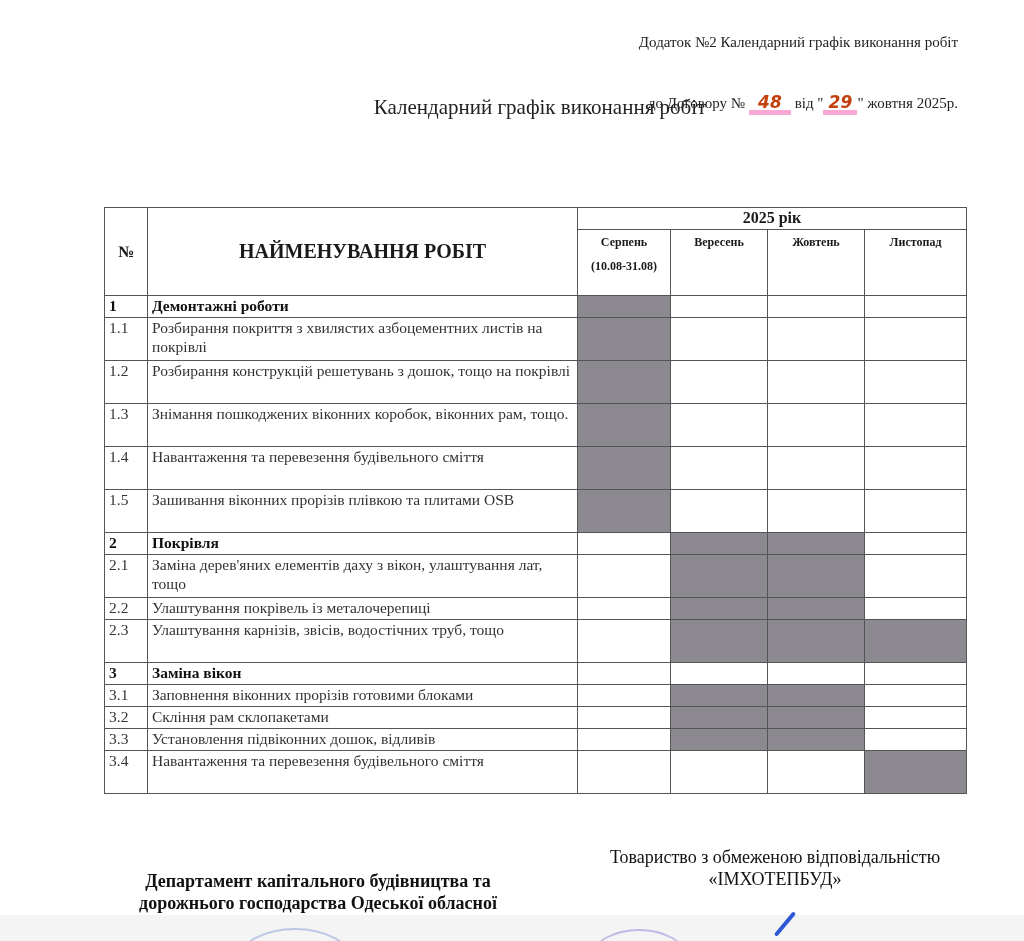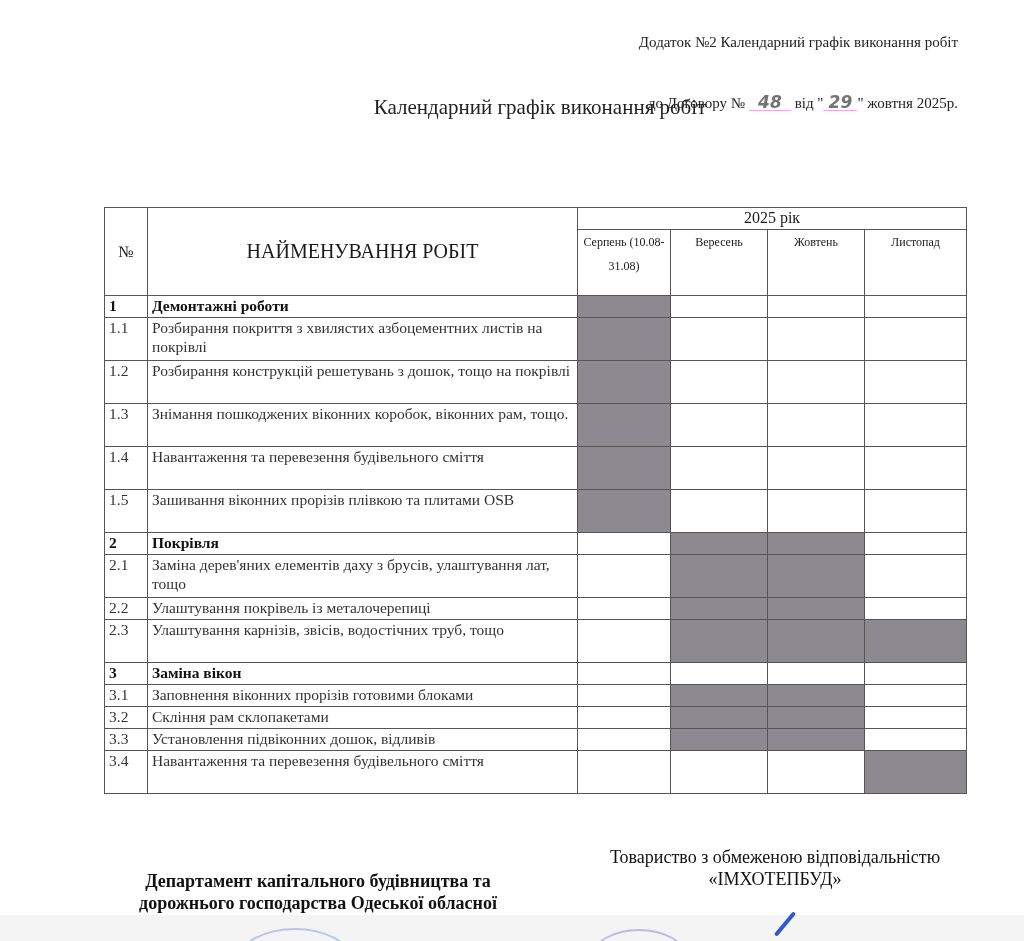--- a/index.html
+++ b/index.html
@@ -7,37 +7,37 @@
     width: 1024px; height: 941px; overflow: hidden; position: relative;
     background: #ffffff; color: #1a1a1a;
     font-family: "Liberation Serif", "DejaVu Serif", serif;
   }
   .annex {
     position: absolute; right: 66px; top: 33px; text-align: right;
     font-size: 15px; line-height: 19px; color: #222;
   }
   .annex .hw {
     display: inline-block; min-width: 42px; text-align: center;
-    border-bottom: 1px solid #f9a8d4; color: #737373; font-style: italic; font-weight: bold;
+    border-bottom: 5px solid #f9a8d4; color: #c2410c; font-style: italic; font-weight: bold;
     font-family: "DejaVu Sans", sans-serif; font-size: 17px; line-height: 16px;
   }
   .annex .hw.small { min-width: 34px; margin-top: 42px; }
   .title-block { position: absolute; left: 100px; width: 880px; top: 94px; text-align: center; }
   .title-main { font-size: 21px; line-height: 26px; color: #222; }
   .title-sub { font-size: 18px; line-height: 23px; font-weight: bold; color: #1a1a1a; }
 
   table.gantt {
     position: absolute; left: 104px; top: 207px; width: 862px;
     border-collapse: collapse; table-layout: fixed;
     font-size: 15.5px; line-height: 19px;
   }
   table.gantt td, table.gantt th {
     border: 1px solid #555; padding: 0 4px; vertical-align: top;
   }
-  table.gantt th { font-weight: normal; text-align: center; }
+  table.gantt th { font-weight: bold; text-align: center; }
   .th-year { height: 21px; font-size: 16px; }
   .th-month { height: 65px; font-size: 12px; line-height: 24px; }
   .th-num { vertical-align: middle !important; font-size: 16px; }
   .th-name { vertical-align: middle !important; font-size: 20px; }
   td.num { text-align: left; padding-left: 4px; color: #333; }
   td.name { color: #333; }
   tr.section td.name, tr.section td.num { font-weight: bold; color: #111; }
   tr.single td { height: 21px; }
   tr.double td { height: 42px; }
   td.cell { padding: 0; }
@@ -150,21 +150,21 @@
       <tr class="single section">
         <td class="num">2</td>
         <td class="name">Покрівля</td>
         <td class="cell"></td>
         <td class="cell on" style="background: rgb(140, 138, 144);"></td>
         <td class="cell on" style="background: rgb(140, 138, 144);"></td>
         <td class="cell"></td>
       </tr>
       <tr class="double">
         <td class="num">2.1</td>
-        <td class="name">Заміна дерев'яних елементів даху з брусів, улаштування лат, тощо</td>
+        <td class="name">Заміна дерев'яних елементів даху з вікон, улаштування лат, тощо</td>
         <td class="cell"></td>
         <td class="cell on" style="background: rgb(140, 138, 144);"></td>
         <td class="cell on" style="background: rgb(140, 138, 144);"></td>
         <td class="cell"></td>
       </tr>
       <tr class="single">
         <td class="num">2.2</td>
         <td class="name">Улаштування покрівель із металочерепиці</td>
         <td class="cell"></td>
         <td class="cell on" style="background: rgb(140, 138, 144);"></td>

